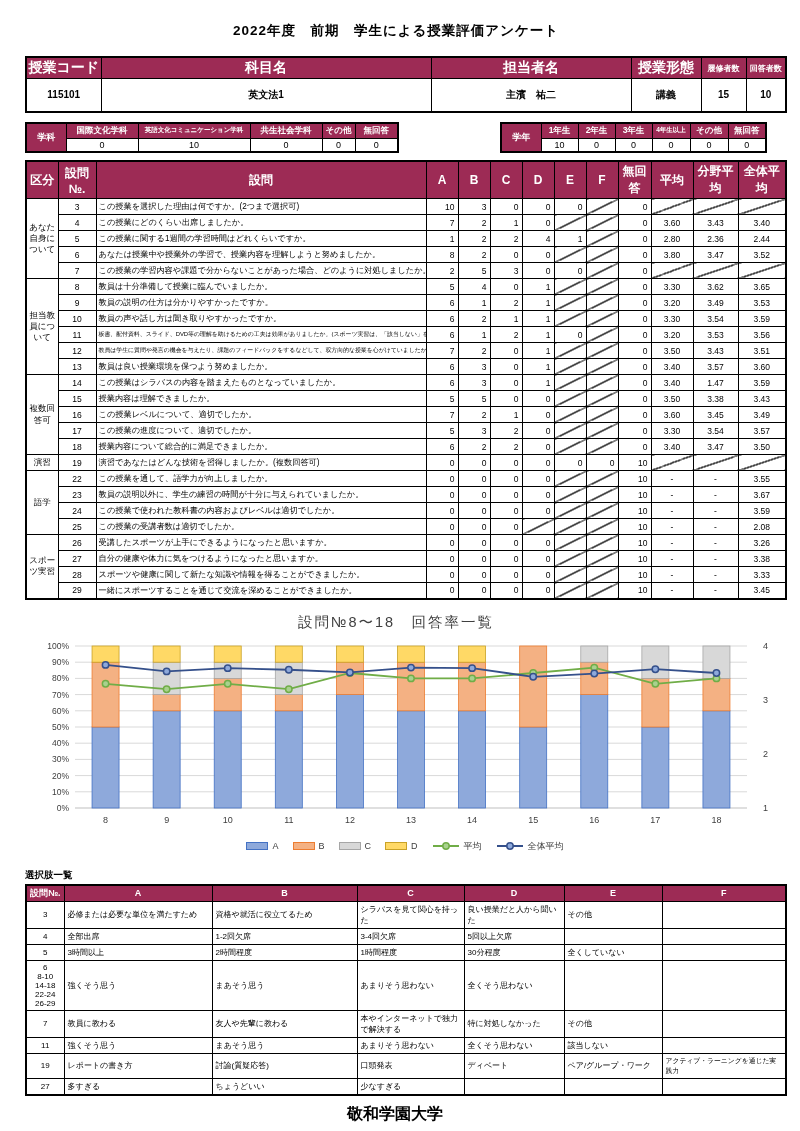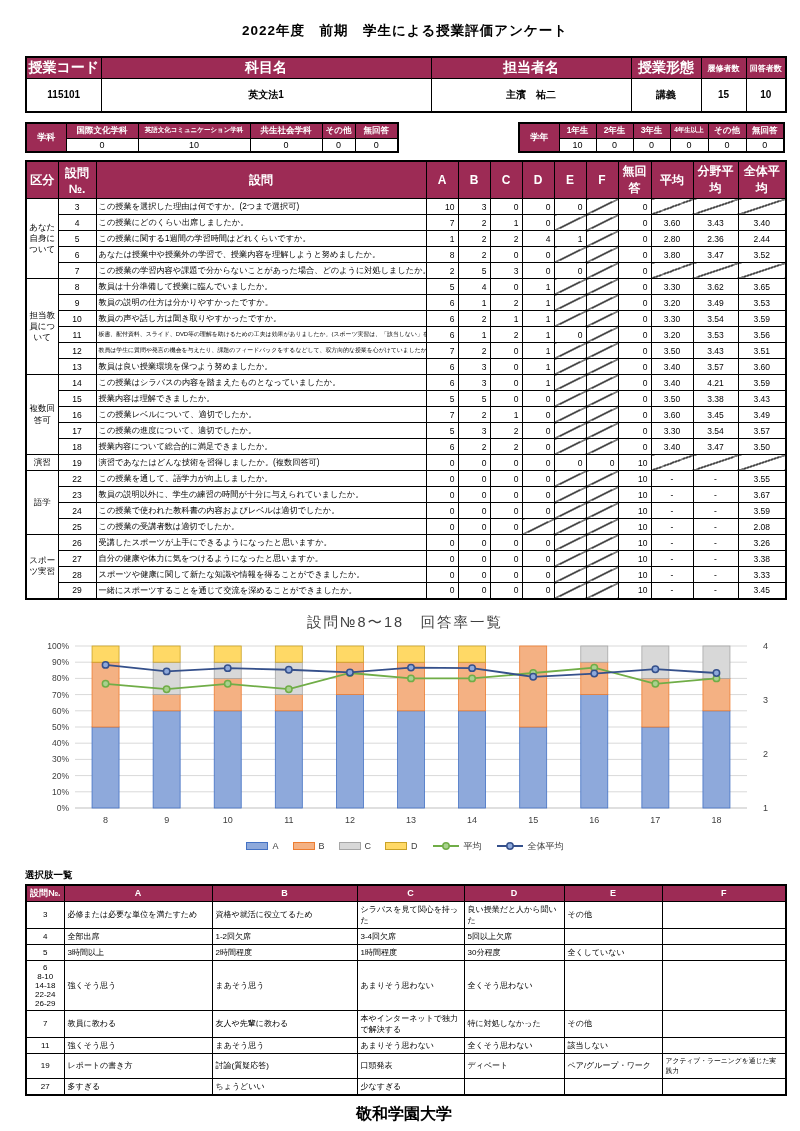--- a/index.html
+++ b/index.html
@@ -2,21 +2,21 @@
 <html><head>
 <meta charset="utf-8">
 <style>
   * { box-sizing: border-box; }
   html,body { margin:0; padding:0; }
   body {
     width:800px; height:1131px; overflow:hidden;
     background:#fff; color:#000;
     font-family:"Liberation Sans", sans-serif;
   }
-  .page { padding:22px 15px 0 25px; }
+  .page { padding:22px 33px 0 25px; }
 
   h1.doc-title {
     margin:0 0 16px 0; text-align:center;
     font-size:13.5px; font-weight:bold; letter-spacing:1px;
   }
 
   table { border-collapse:collapse; table-layout:fixed; }
   th,td { border:1px solid #000; overflow:hidden; }
   .mh { background:#9D2B55; color:#fff; font-weight:bold; text-align:center; }
 
@@ -359,21 +359,21 @@
           <td class="no-cell">14</td>
           <td class="q-cell">この授業はシラバスの内容を踏まえたものとなっていましたか。</td>
           <td class="cnt">6</td>
           <td class="cnt">3</td>
           <td class="cnt">0</td>
           <td class="cnt">1</td>
           <td class="slash"></td>
           <td class="slash"></td>
           <td class="cnt">0</td>
           <td class="avg">3.40</td>
-          <td class="avg">4.21</td>
+          <td class="avg">1.47</td>
           <td class="avg">3.59</td>
         </tr>
         <tr>
           <td class="no-cell">15</td>
           <td class="q-cell">授業内容は理解できましたか。</td>
           <td class="cnt">5</td>
           <td class="cnt">5</td>
           <td class="cnt">0</td>
           <td class="cnt">0</td>
           <td class="slash"></td>

